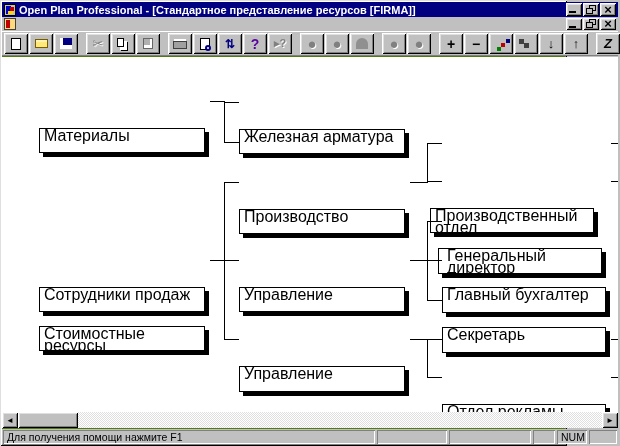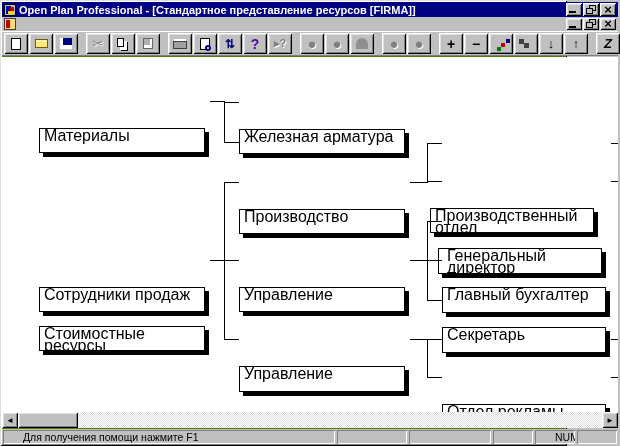--- a/index.html
+++ b/index.html
@@ -120,21 +120,21 @@
                 inset 2px 2px 0 #dfdfdf, inset -2px -2px 0 #808080;
   }
 
   
   .statusbar {
     position:absolute; left:2px; top:429px; width:616px; height:15px;
     background:#c0c0c0; display:flex; gap:2px; align-items:stretch; padding:1px 1px 0 1px;
   }
   .spanel {
     box-shadow: inset 1px 1px 0 #808080, inset -1px -1px 0 #fff;
-    padding:1px 20px; font-size:10.5px; color:#000; white-space:nowrap; overflow:hidden;
+    padding:1px 4px; font-size:10.5px; color:#000; white-space:nowrap; overflow:hidden;
   }
 </style>
 </head>
 <body>
 
 <div class="window">
 
   <div class="titlebar">
     <span class="app-icon">
         <i class="a1"></i>

